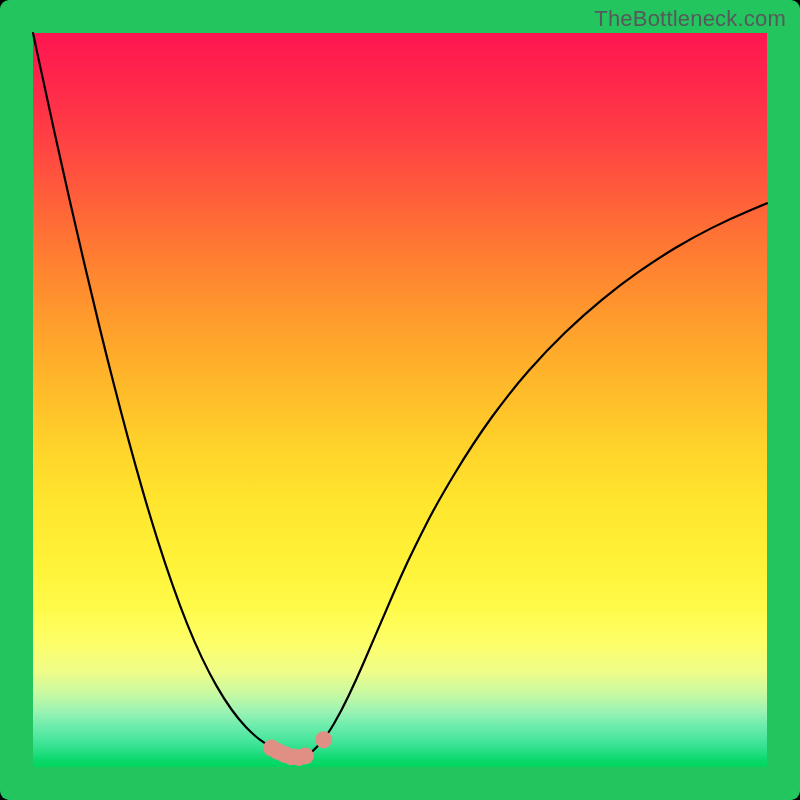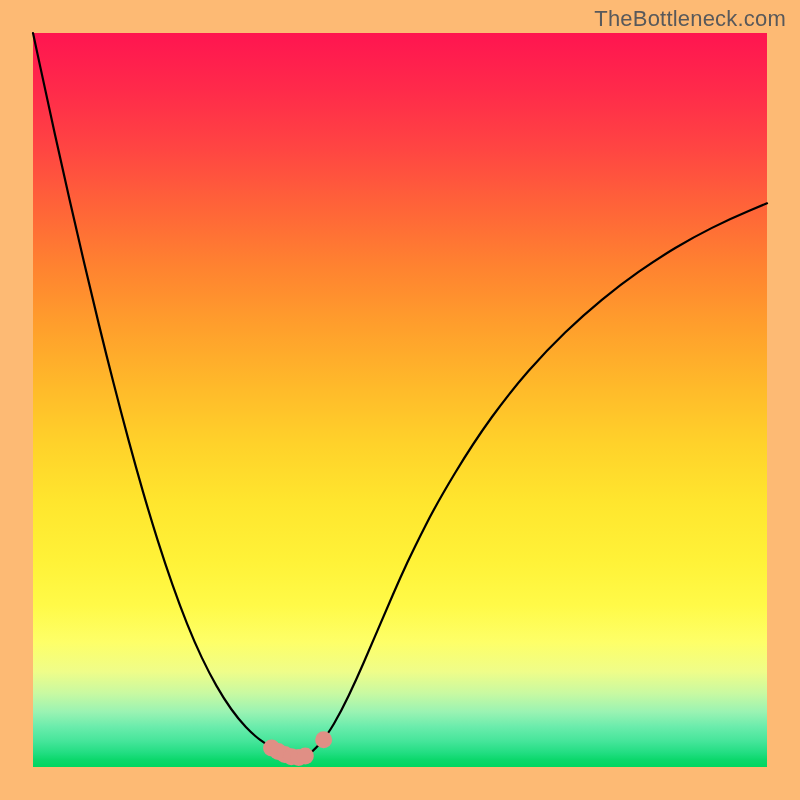--- a/index.html
+++ b/index.html
@@ -8,21 +8,22 @@
     width: 800px;
     height: 800px;
     overflow: hidden;
     background: #000;
     font-family: Arial, Helvetica, sans-serif;
   }
   .frame {
     position: absolute;
     left: 0; top: 0;
     width: 800px; height: 800px;
-    background: #fdba74;
+    background: #22c55e;
+    border-radius: 9px;
   }
   .plot-area {
     position: absolute;
     left: 33px;
     top: 33px;
     width: 734px;
     height: 734px;
     background: linear-gradient(to bottom,
       #ff1550 0%,
       #ff2b4a 8%,

